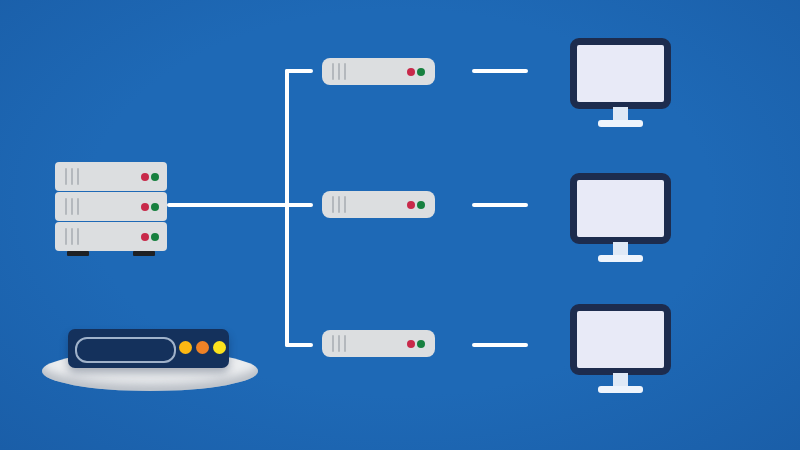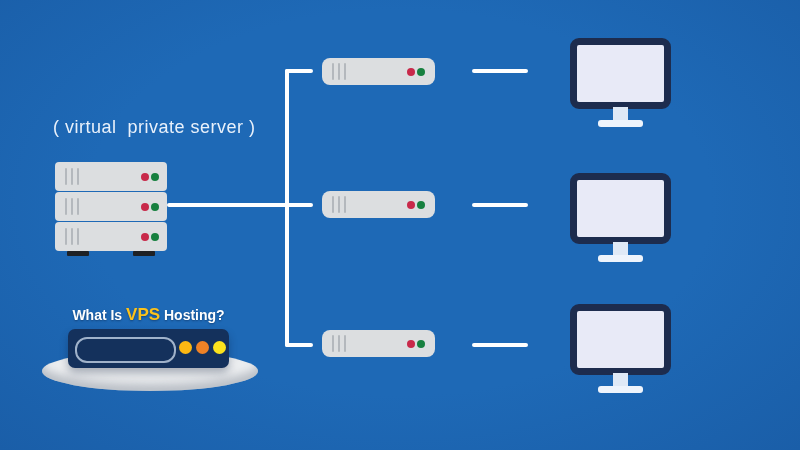--- a/index.html
+++ b/index.html
@@ -88,21 +88,20 @@
   .dot{position:absolute;top:12px;width:13px;height:13px;border-radius:50%;}
   .dot.d1{left:111px;background:#fcb813;}
   .dot.d2{left:128px;background:#ef8227;}
   .dot.d3{left:145px;background:#fbe21d;}
 </style>
 </head>
 <body>
 
 <div class="stage">
 
-  <div class="title-sub">( virtual  private server )</div>
 
   <div class="cline l-host"></div>
   <div class="cline l-trunk"></div>
   <div class="cline l-stub-top"></div>
   <div class="cline l-stub-bot"></div>
   <div class="cline l-seg1"></div>
   <div class="cline l-seg2"></div>
   <div class="cline l-seg3"></div>
 
   <div class="rack">
@@ -181,15 +180,14 @@
     <div class="mon-base"></div>
   </div>
 
   <div class="plate"></div>
   <div class="promo-card">
     <div class="search-pill"></div>
     <span class="dot d1"></span>
     <span class="dot d2"></span>
     <span class="dot d3"></span>
   </div>
-  <div class="promo-text"><span>What Is </span><span class="hl">VPS</span><span> Hosting?</span></div>
 
 </div>
 
 </body></html>

